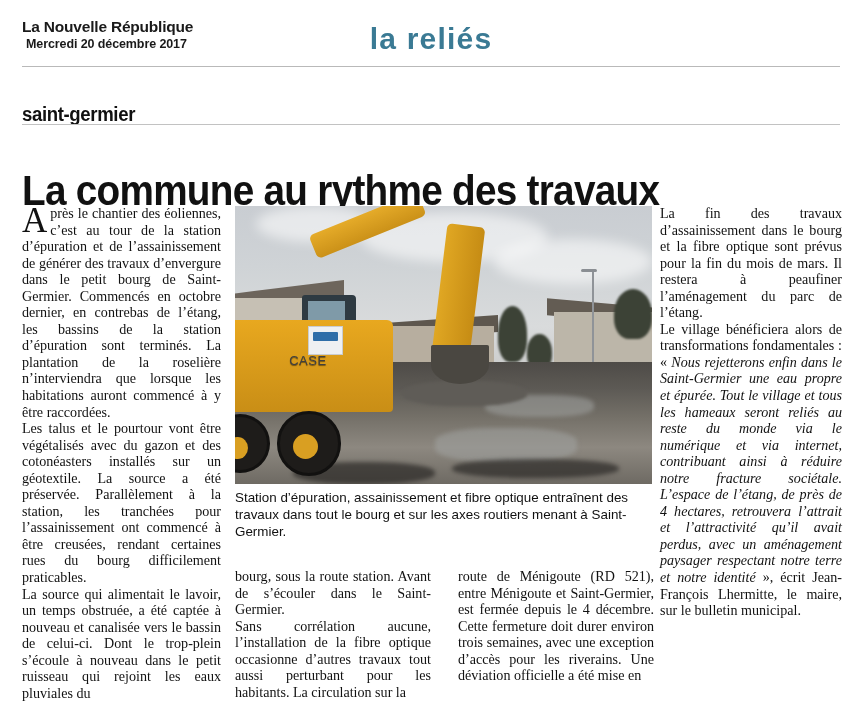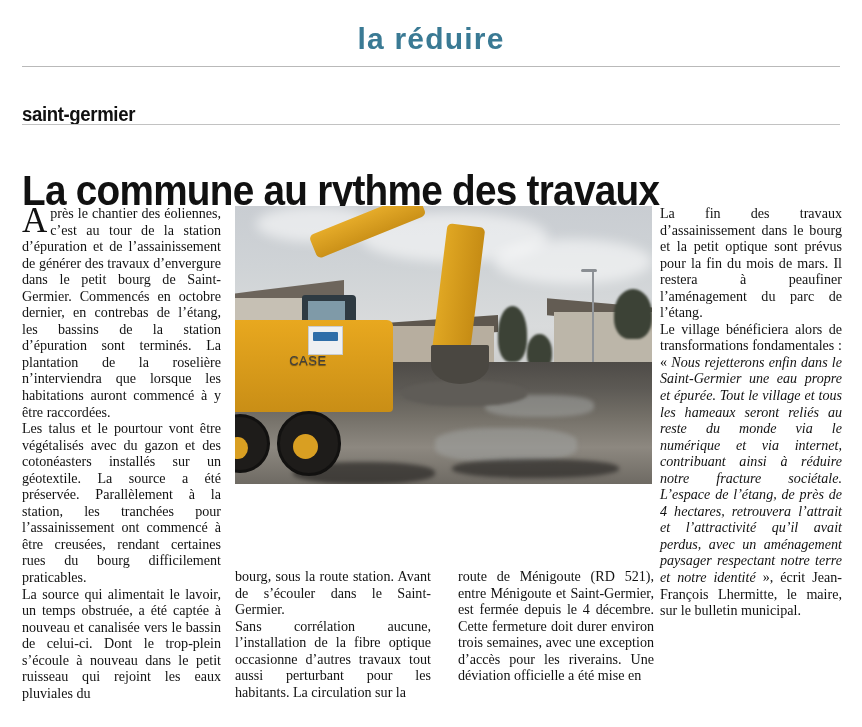--- a/index.html
+++ b/index.html
@@ -365,21 +365,25 @@
     line-height: 17px;
     color: #111111;
   }
 </style>
 </head>
 <body>
 
 <div class="page">
 
   <div class="masthead">
-    <div class="edition-title">la réduire</div>
+    <div class="masthead-left">
+      <div class="paper-name">La Nouvelle République</div>
+      <div class="paper-date">Mercredi 20 décembre 2017</div>
+    </div>
+    <div class="edition-title">la reliés</div>
   </div>
   <div class="rule-top"></div>
 
   <div class="kicker">saint-germier</div>
   <div class="rule-kicker"></div>
 
   <h1 class="headline">La commune au rythme des travaux</h1>
 
   <div class="col col-1">
     <p class="dropcap">Après le chantier des éoliennes, c’est au tour de la station d’épuration et de l’assainissement de générer des travaux d’envergure dans le petit bourg de Saint-Germier. Commencés en octobre dernier, en contrebas de l’étang, les bassins de la station d’épuration sont terminés. La plantation de la roselière n’interviendra que lorsque les habitations auront commencé à y être raccordées.</p>
@@ -425,28 +429,29 @@
           <i></i>
         </div>
       <div class="exc-brand">CASE</div>
       <div class="exc-wheel" style="left:10%;bottom:3%;width:14%;height:21%;"></div>
       <div class="exc-wheel-hub" style="left:14%;bottom:9%;width:6%;height:9%;"></div>
       <div class="exc-wheel" style="left:-6%;bottom:4%;width:13%;height:19%;"></div>
       <div class="exc-wheel-hub" style="left:-2%;bottom:9%;width:5%;height:8%;"></div>
     </div>
   </div>
 
+  <div class="caption">Station d’épuration, assainissement et fibre optique entraînent des travaux dans tout le bourg et sur les axes routiers menant à Saint-Germier.</div>
 
   <div class="col col-2">
     <p>bourg, sous la route station. Avant de s’écouler dans le Saint-Germier.</p>
     <p>Sans corrélation aucune, l’installation de la fibre optique occasionne d’autres travaux tout aussi perturbant pour les habitants. La circulation sur la</p>
   </div>
 
   <div class="col col-3">
     <p>route de Ménigoute (RD 521), entre Ménigoute et Saint-Germier, est fermée depuis le 4 décembre. Cette fermeture doit durer environ trois semaines, avec une exception d’accès pour les riverains. Une déviation officielle a été mise en</p>
   </div>
 
   <div class="col col-4">
-    <p>La fin des travaux d’assainissement dans le bourg et la petit optique sont prévus pour la fin du mois de mars. Il restera à peaufiner l’aménagement du parc de l’étang.</p>
+    <p>La fin des travaux d’assainissement dans le bourg et la fibre optique sont prévus pour la fin du mois de mars. Il restera à peaufiner l’aménagement du parc de l’étang.</p>
     <p><span>Le village bénéficiera alors de transformations fondamentales : « </span><span class="quote-italic">Nous rejetterons enfin dans le Saint-Germier une eau propre et épurée. Tout le village et tous les hameaux seront reliés au reste du monde via le numérique et via internet, contribuant ainsi à réduire notre fracture sociétale. L’espace de l’étang, de près de 4 hectares, retrouvera l’attrait et l’attractivité qu’il avait perdus, avec un aménagement paysager respectant notre terre et notre identité</span><span> », écrit Jean-François Lhermitte, le maire, sur le bulletin municipal.</span></p>
   </div>
 
 </div>
 
 </body></html>

